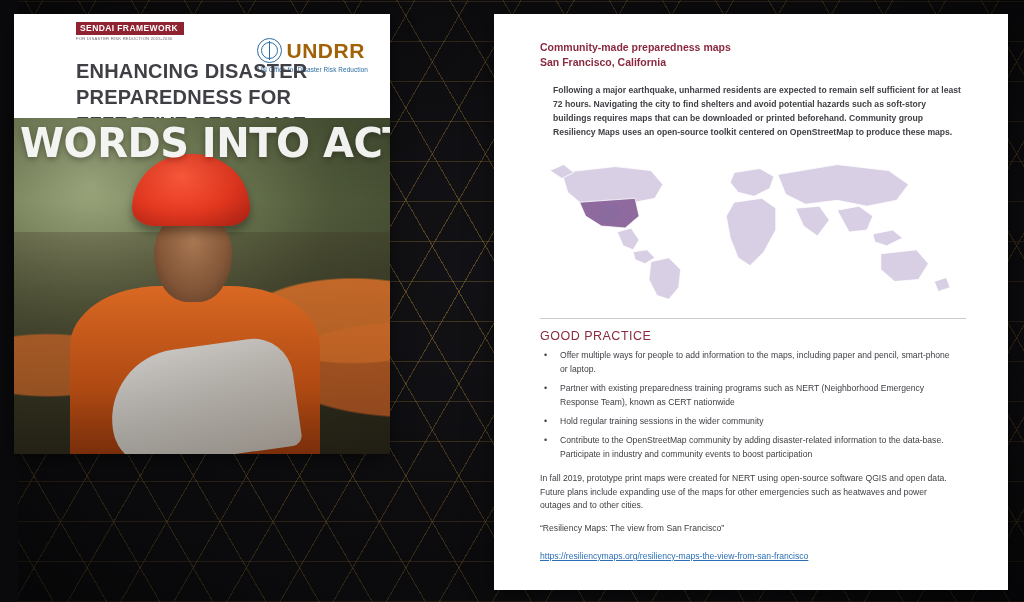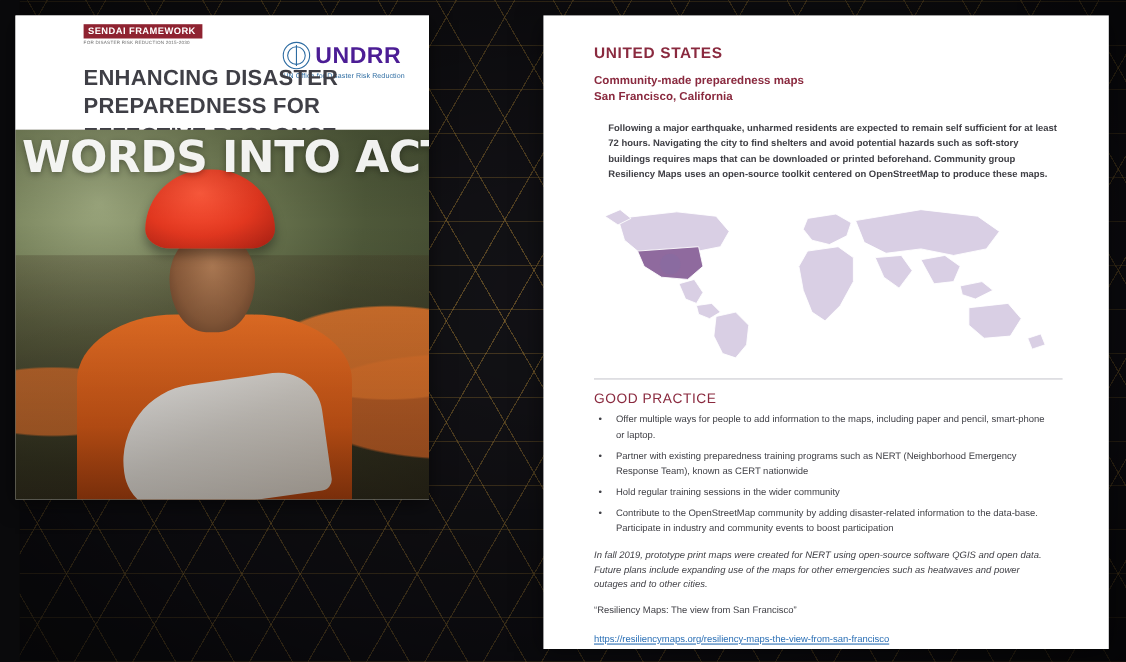--- a/index.html
+++ b/index.html
@@ -111,21 +111,21 @@
     content: "";
     position: absolute;
     left: 50%; top: 2px; bottom: 2px;
     width: 1px;
     background: #2d6ca2;
   }
   .undrr-word {
     font-size: 21px;
     font-weight: bold;
     letter-spacing: 0.5px;
-    color: #4c1d95;
+    color: #a16207;
     line-height: 1;
   }
   .undrr-tag {
     font-size: 6.4px;
     color: #2d6ca2;
     letter-spacing: 0.1px;
     margin-top: 3px;
     margin-left: 1px;
   }
   .cover-title {
@@ -287,21 +287,20 @@
     left: 4px;
     top: -1px;
     color: #404046;
     font-size: 9px;
   }
   .para {
     font-size: 8.6px;
     line-height: 1.62;
     color: #404046;
     margin: 0 12px 9px 0;
-    font-style: italic;
   }
   .quote {
     font-size: 8.6px;
     line-height: 1.6;
     color: #404046;
     margin: 0 0 9px 0;
   }
   .link {
     font-size: 8.6px;
     color: #2a6fb5;
@@ -343,21 +342,20 @@
       <div class="photo-child"></div>
       <div class="photo-face"></div>
       <div class="photo-helmet"></div>
       <div class="photo-shadow"></div>
     </div>
 
     <div class="cover-words">WORDS INTO ACTION</div>
   </div>
 
   <div class="page">
-    <h1 class="country">UNITED STATES</h1>
 
     <div class="subtitle">
       <span>Community-made preparedness maps</span><br>
       <span>San Francisco, California</span>
     </div>
 
     <p class="intro">Following a major earthquake, unharmed residents are expected to remain self sufficient for at least 72 hours. Navigating the city to find shelters and avoid potential hazards such as soft-story buildings requires maps that can be downloaded or printed beforehand. Community group Resiliency Maps uses an open-source toolkit centered on OpenStreetMap to produce these maps.</p>
 
     <div class="map-wrap">
       <svg class="map-svg" viewBox="0 0 430 150" preserveAspectRatio="xMidYMid meet">

